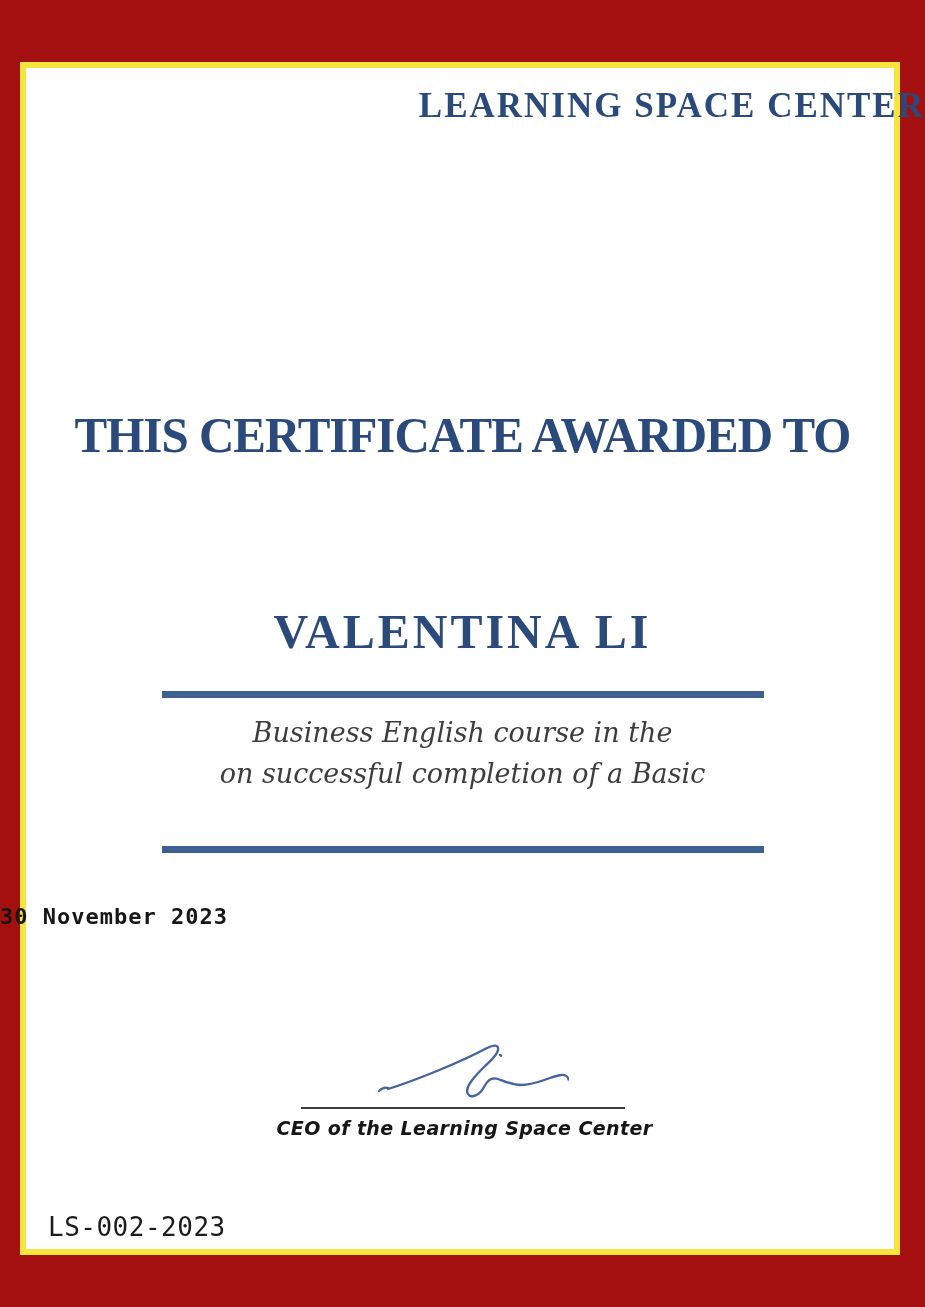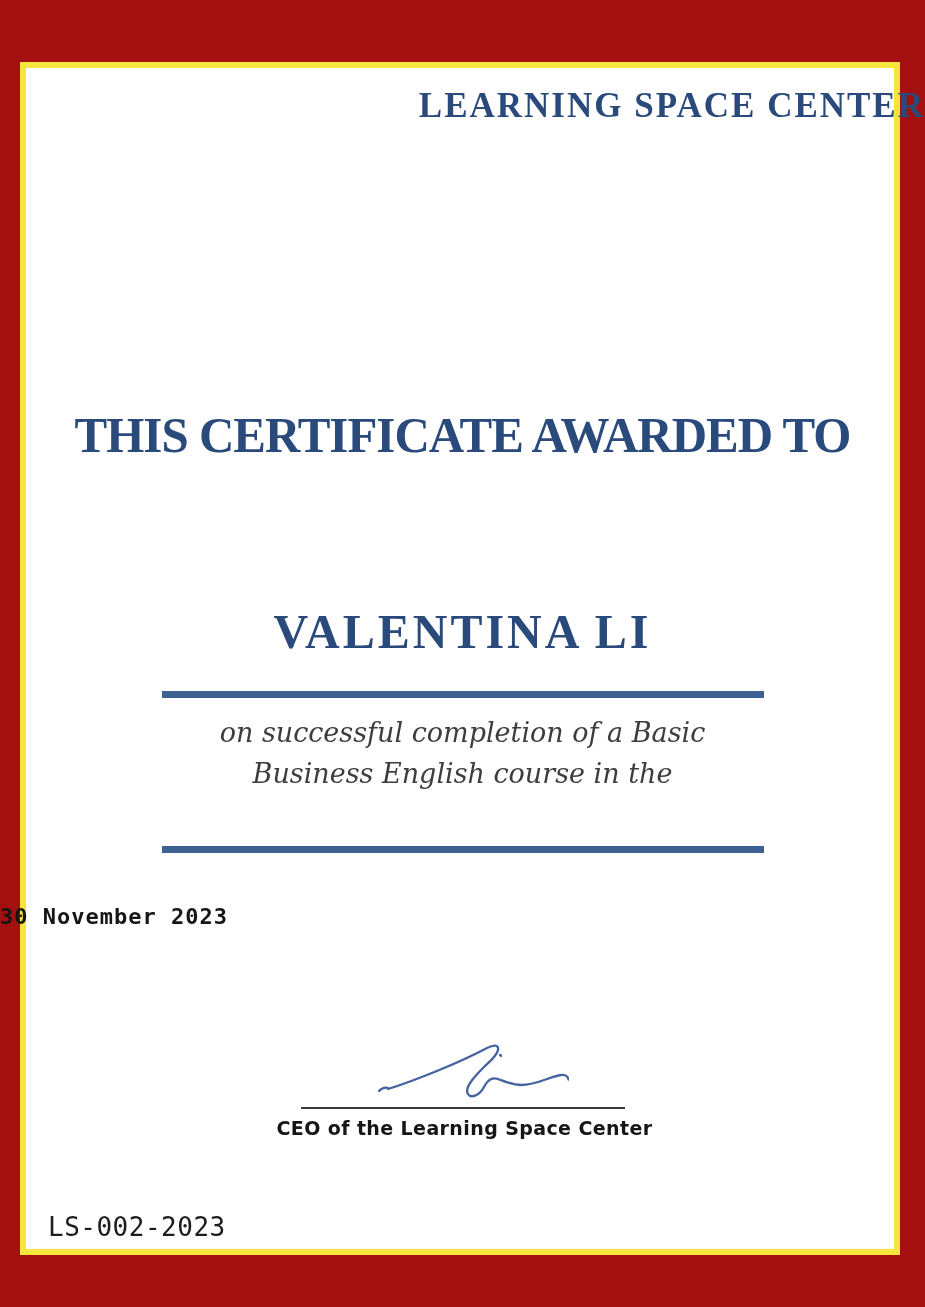--- a/index.html
+++ b/index.html
@@ -98,20 +98,21 @@
     background:#3a3a3a;
   }
   .signer{
     position:absolute;top:1117px;left:4px;right:0;
     text-align:center;
     font-family:"DejaVu Sans", "Liberation Sans", sans-serif;
     font-weight:700;
     font-size:19px;
     letter-spacing:0.4px;
     color:var(--ink-black);
+    font-style:italic;
   }
   .serial{
     position:absolute;top:1212px;left:48px;
     font-family:"DejaVu Sans Mono", monospace;
     font-size:26px;
     letter-spacing:0.5px;
     color:#1c1c1c;
   }
 </style>
 </head>
@@ -122,22 +123,22 @@
 
   <div class="org">LEARNING SPACE CENTER</div>
 
   <div class="title">THIS CERTIFICATE AWARDED TO</div>
 
   <div class="recipient">VALENTINA LI</div>
 
   <div class="rule rule-top"></div>
 
   <div class="body-text">
+    <div>Business English course in the</div>
     <div>on successful completion of a Basic</div>
-    <div>Business English course in the</div>
   </div>
 
   <div class="rule rule-bottom"></div>
 
   <div class="issue-date">30 November 2023</div>
 
   <svg class="signature" viewBox="0 0 200 76" aria-hidden="true">
     <path d="M10,59 c3,-3 6,-4 9,-3"></path>
     <path d="M19,57 C45,49 92,30 118,16
              c6,-3 12,-4 11,2

